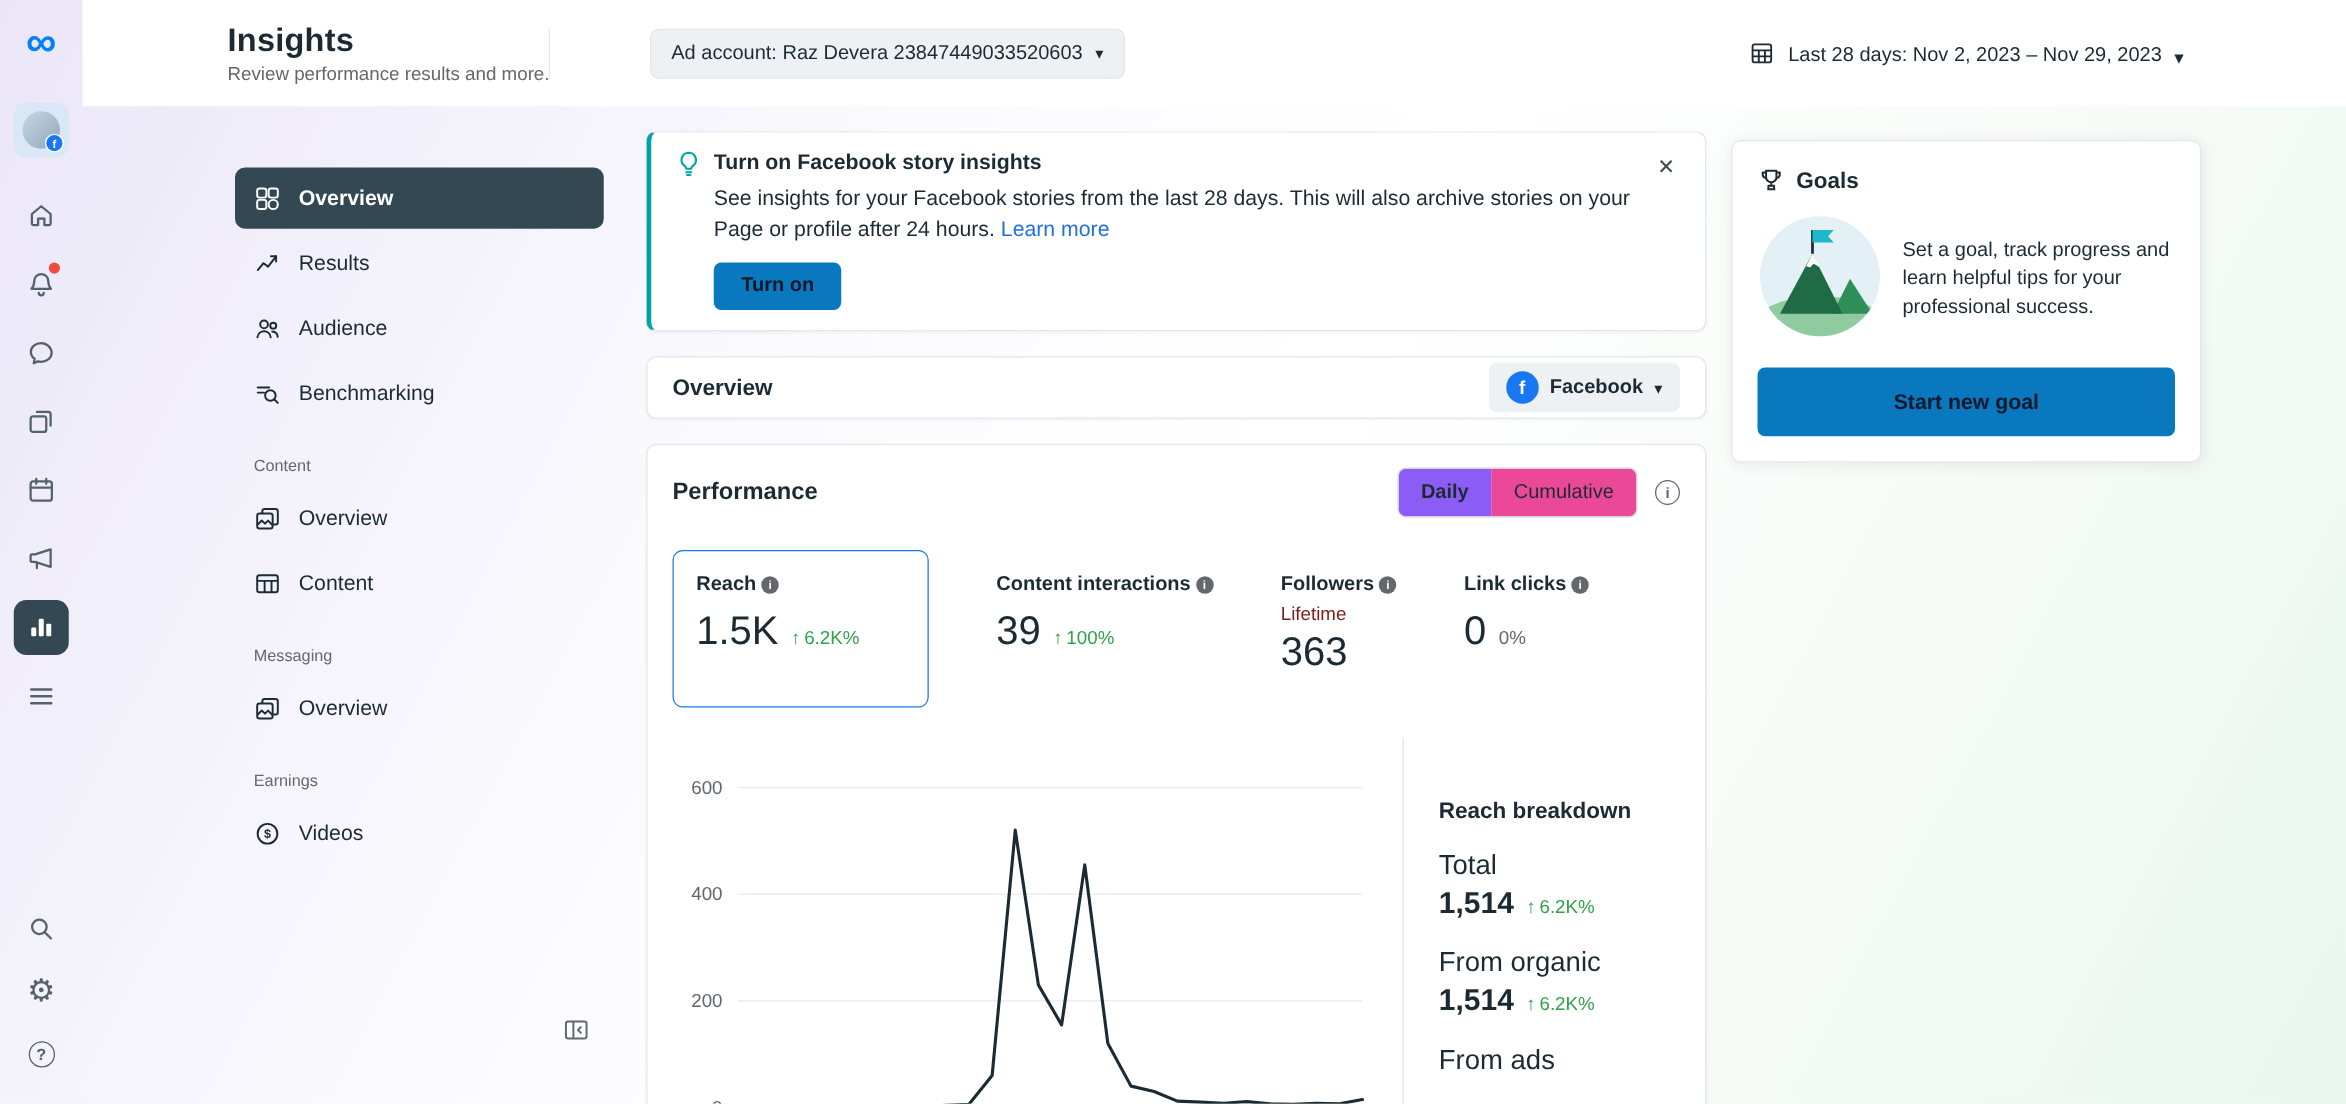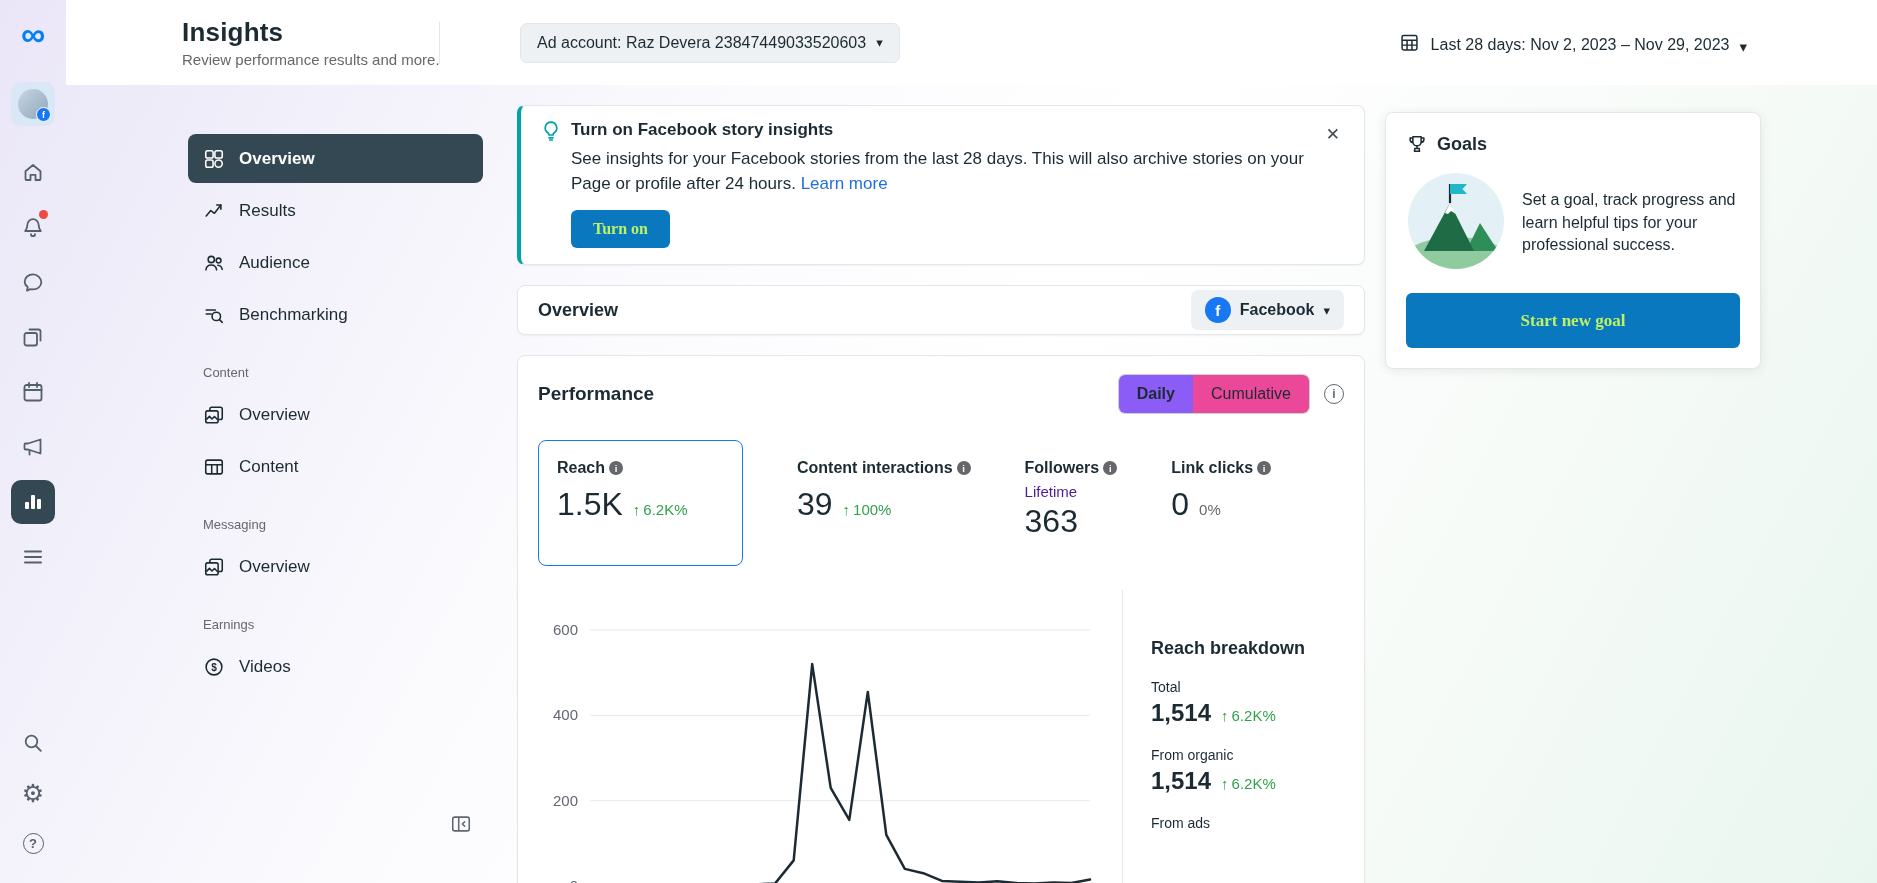--- a/index.html
+++ b/index.html
@@ -46,52 +46,52 @@
 
   
   .main{width:848px;flex:none;padding-top:20px}
   .card{background:#fff;border:1px solid #e4e6eb;border-radius:8px;box-shadow:0 1px 2px rgba(0,0,0,.05)}
   .banner{position:relative;border-left:4px solid #00a4a6;padding:14px 56px 16px 50px}
   .banner .bulb{position:absolute;left:18px;top:13px}
   .banner-title{font-size:17px;font-weight:600;margin-bottom:7px}
   .banner-body{font-size:17px;line-height:1.45}
   .learn-more{color:#216fdb;text-decoration:none;cursor:pointer}
   .close-x{position:absolute;right:20px;top:14px;font-size:17px;color:#444b52;cursor:pointer;padding:4px;background:none;border:none;font-family:inherit}
-  .btn-primary{display:inline-flex;align-items:center;justify-content:center;background:#0a78be;color:#bef264;font-size:16px;font-weight:600;border:none;border-radius:6px;height:38px;padding:0 22px;margin-top:14px;cursor:pointer;font-family:Liberation Serif, serif}
+  .btn-primary{display:inline-flex;align-items:center;justify-content:center;background:#0a78be;color:#0f172a;font-size:16px;font-weight:600;border:none;border-radius:6px;height:38px;padding:0 22px;margin-top:14px;cursor:pointer;font-family:Liberation Sans, sans-serif}
 
   .overview-card{margin-top:20px;height:50px;display:flex;align-items:center;padding:0 20px}
   .overview-title{font-size:18px;font-weight:bold}
   .channel-chip{margin-left:auto;display:flex;align-items:center;gap:9px;background:#eef1f4;border-radius:7px;height:40px;padding:0 14px;font-size:16px;font-weight:600;cursor:pointer}
   .fb-circle{width:26px;height:26px;border-radius:50%;background:#1877f2;color:#fff;display:flex;align-items:center;justify-content:center;font-weight:bold;font-size:15px}
 
   .perf-card{margin-top:20px;padding:18px 20px 0;height:560px;overflow:hidden}
   .perf-head{display:flex;align-items:center}
   .perf-title{font-size:19px;font-weight:bold}
   .segmented{margin-left:auto;display:flex;border:1px solid #ced0d4;border-radius:7px;overflow:hidden;height:40px}
   .seg-btn{display:flex;align-items:center;padding:0 18px;font-size:16px;background:#ec4899;cursor:pointer;border:none;font-family:inherit;color:#1c2b33}
   .seg-btn.selected{background:#8b5cf6;font-weight:600}
   .info-outline{width:20px;height:20px;border-radius:50%;border:1.5px solid #606770;color:#606770;font-size:12px;font-weight:600;display:flex;align-items:center;justify-content:center;margin-left:14px;cursor:pointer;flex:none}
   .info-dot{width:14px;height:14px;border-radius:50%;background:#65676b;color:#fff;font-size:9.5px;font-weight:bold;display:inline-flex;align-items:center;justify-content:center;cursor:pointer;flex:none}
 
   .metrics{display:flex;gap:54px;margin-top:26px;align-items:flex-start}
   .metric{padding-top:19px}
   .metric.card-sel{border:1px solid #1877f2;border-radius:8px;padding:18px 18px 42px;width:205px}
   .metric-label{display:flex;align-items:center;gap:4px;font-size:16px;font-weight:600;white-space:nowrap}
-  .metric-sub{font-size:15px;color:#4c1d95;margin-top:6px}
+  .metric-sub{font-size:15px;color:#7f1d1d;margin-top:6px}
   .metric-value-row{display:flex;align-items:baseline;gap:10px;margin-top:8px}
   .metric-value{font-size:32px;line-height:38px;font-weight:400}
   .delta{font-size:15px;color:#31a24c;display:inline-flex;gap:3px;white-space:nowrap}
   .delta.neutral{color:#65676b}
 
   .chart-row{display:flex;margin-top:24px}
   .chart-area{flex:none}
   .vdiv{width:1px;background:#e4e6eb;margin-left:26px}
   .breakdown{flex:1;padding:48px 0 0 28px}
   .breakdown-title{font-size:18px;font-weight:bold}
-  .bd-label{font-size:14px;margin-top:20px}
+  .bd-label{font-size:22px;margin-top:20px}
   .bd-value-row{display:flex;align-items:baseline;gap:10px;margin-top:4px}
   .bd-value{font-size:24px;font-weight:bold}
 
   .goals-col{width:376px;flex:none;margin-left:20px;padding-top:27px}
   .goals-card{padding:20px;box-shadow:0 2px 12px rgba(0,0,0,.08)}
   .goals-head{display:flex;align-items:center;gap:9px;font-size:18px;font-weight:bold}
   .goals-body{display:flex;gap:16px;margin-top:16px;align-items:center}
   .goals-text{font-size:16px;line-height:1.4}
   .goals-btn{width:100%;height:55px;margin-top:18px;font-size:17px}
 </style>

